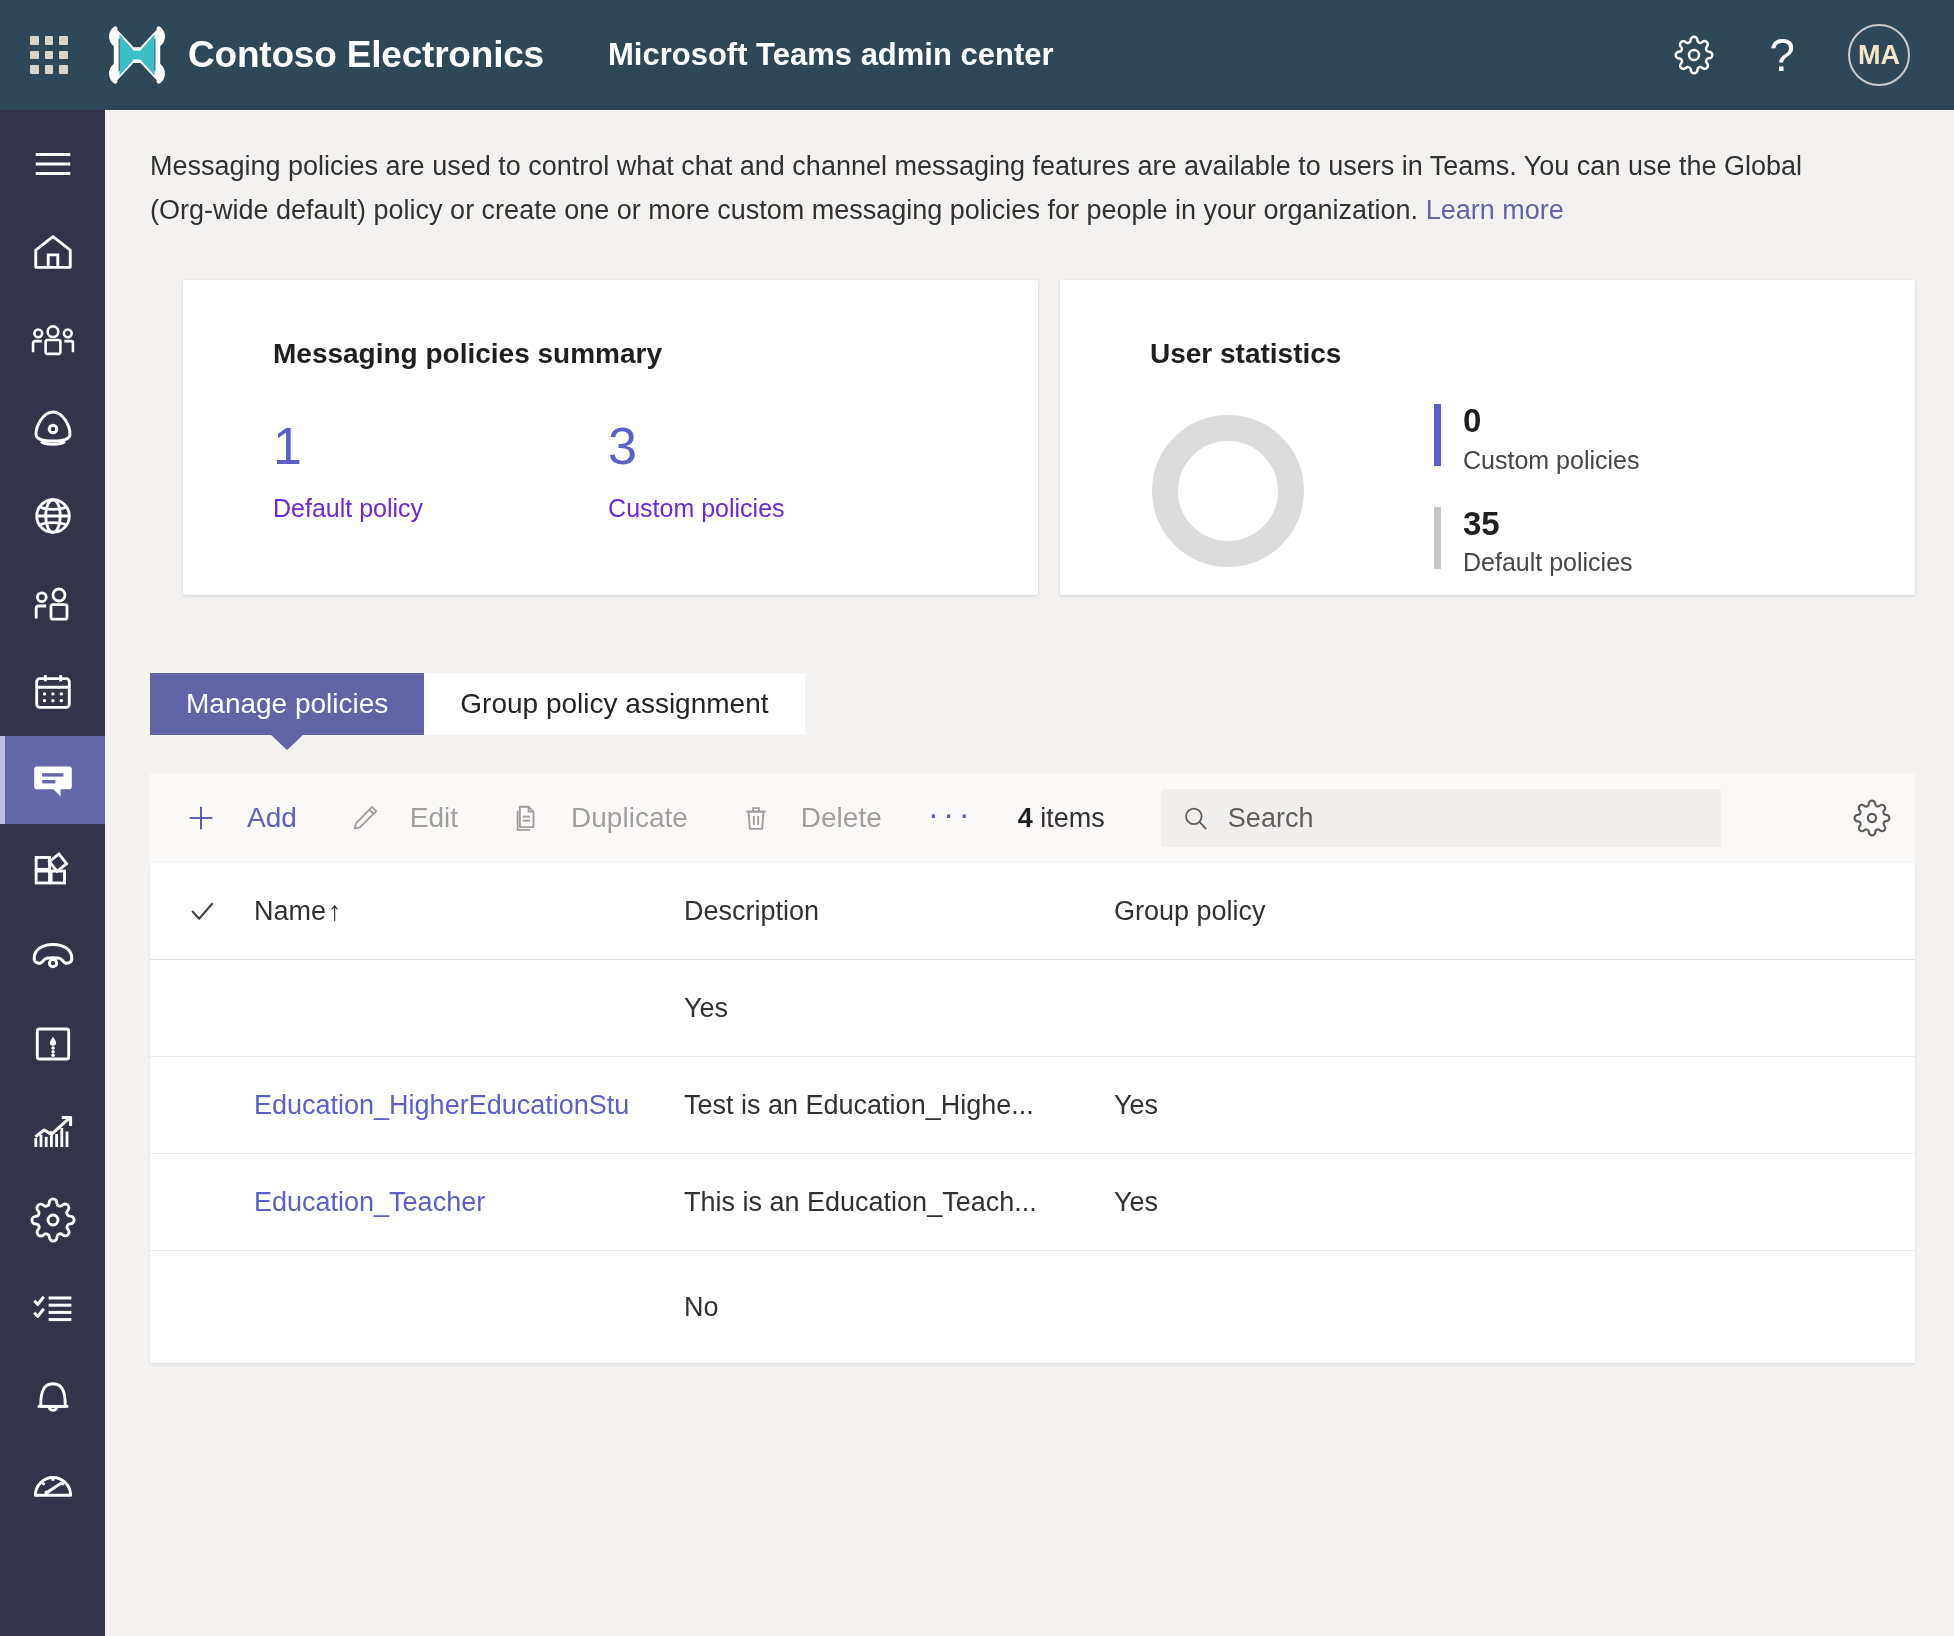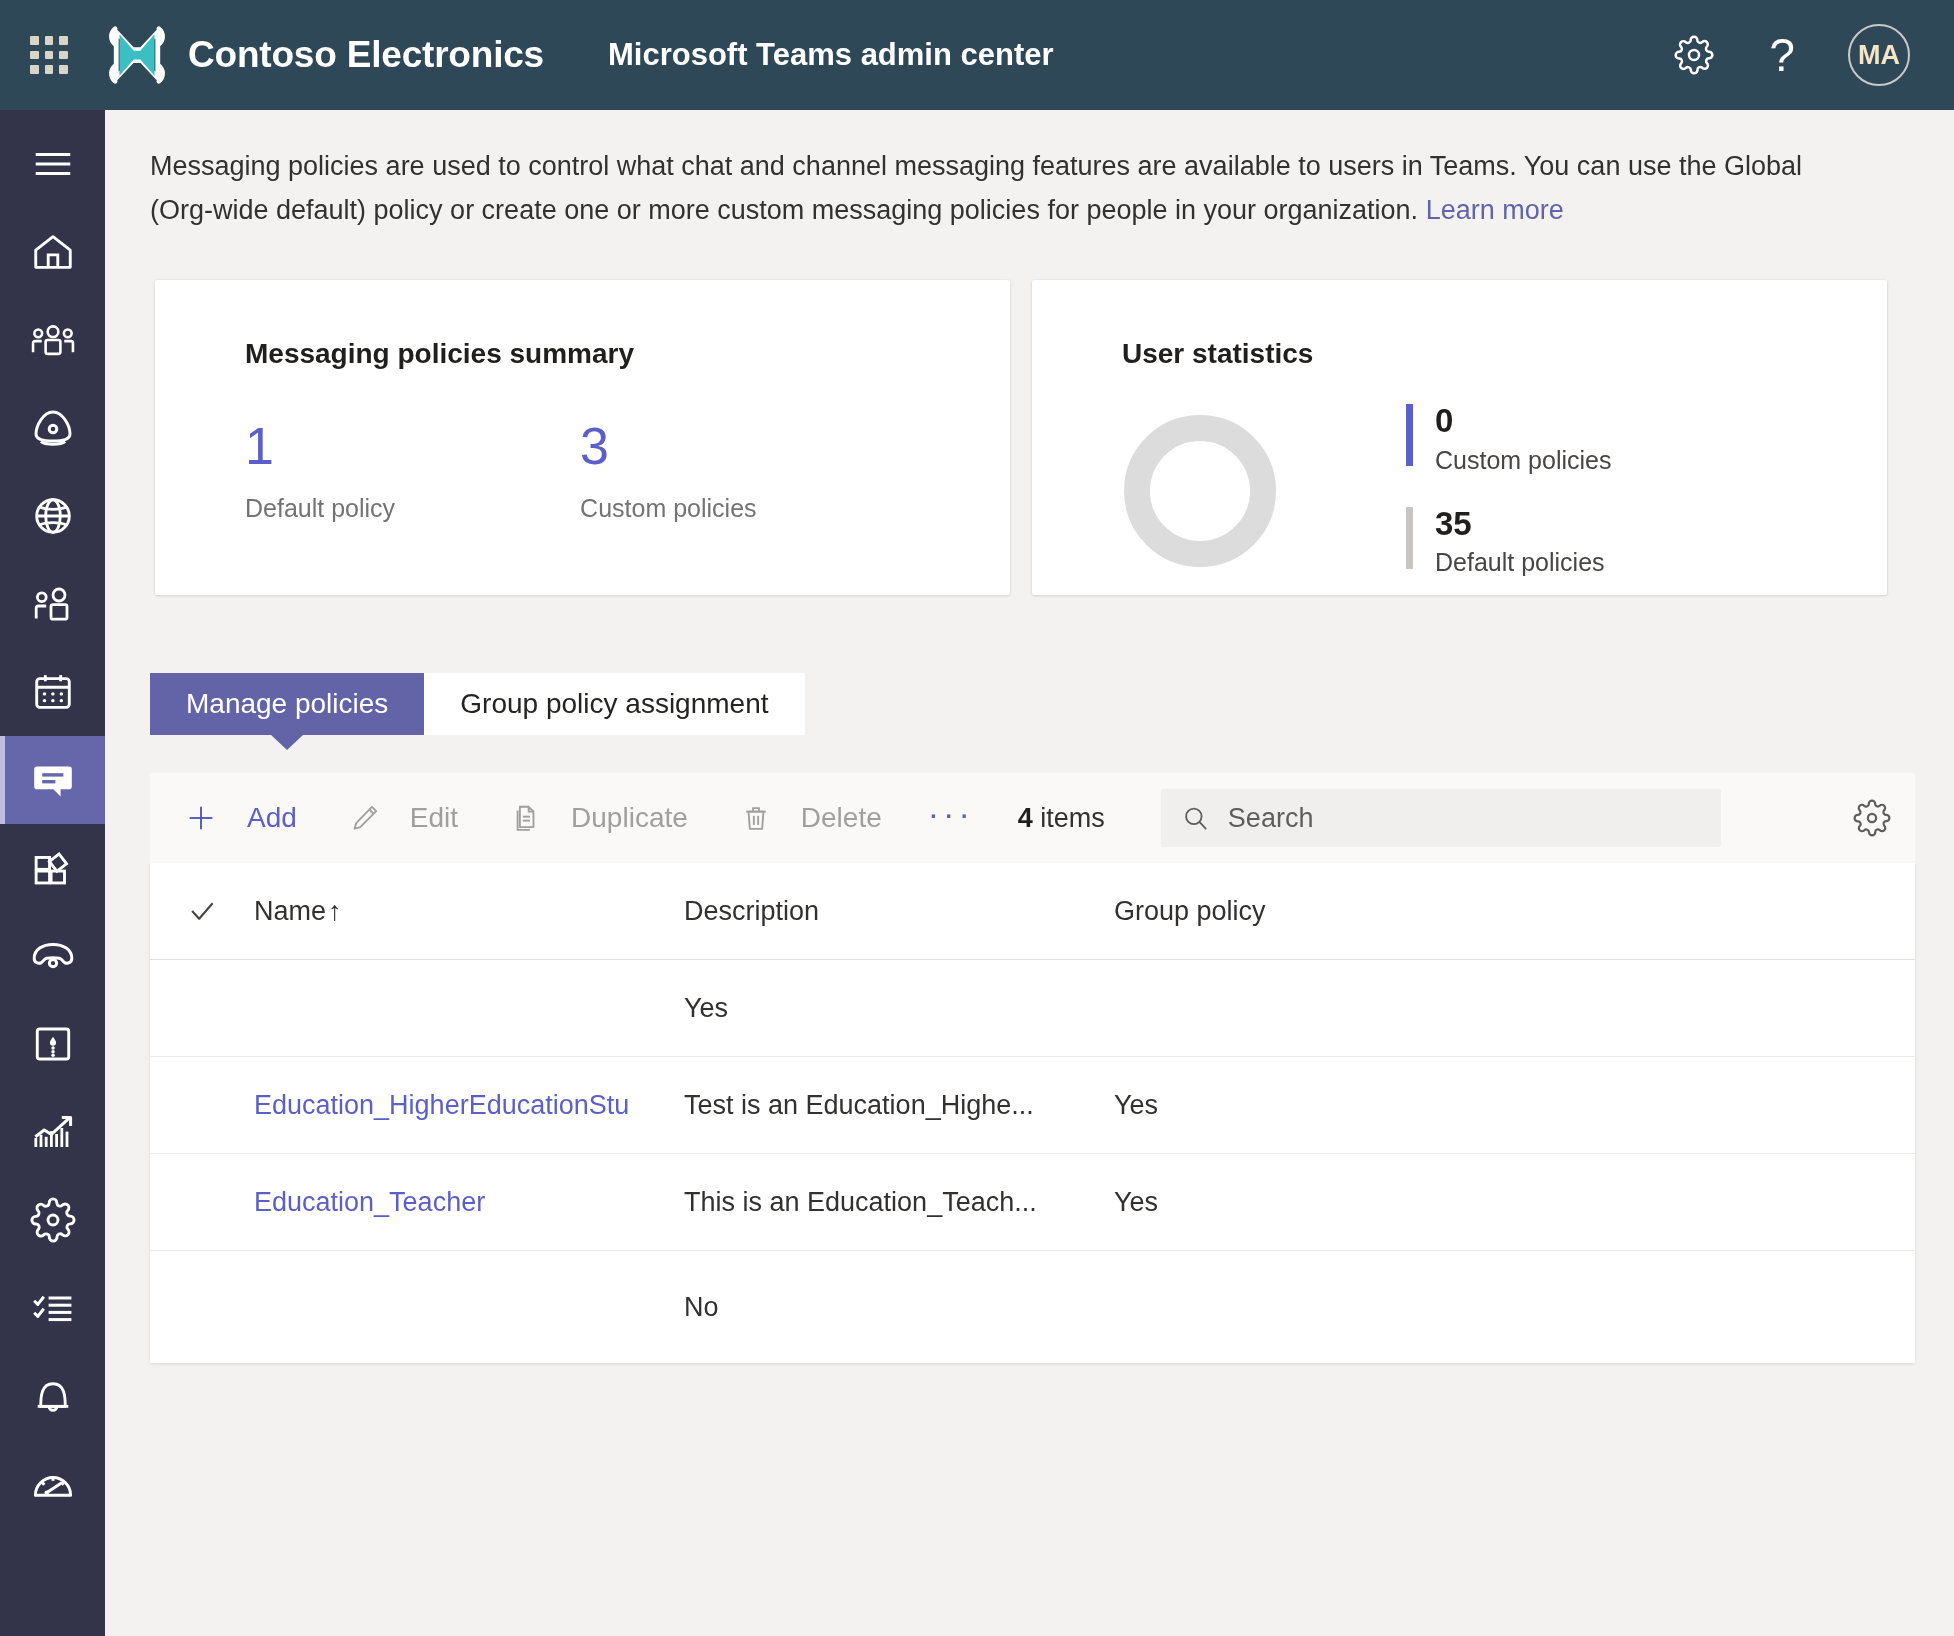--- a/index.html
+++ b/index.html
@@ -88,29 +88,29 @@
   }
   .learn-more { color: #6264A7; text-decoration: none; cursor: pointer; }
 
   
   .cards { display: flex; margin: 48px 0 0 50px; gap: 22px; }
   .card {
     background: #FFFFFF;
     box-shadow: 0 1px 3px rgba(0,0,0,0.12), 0 0 2px rgba(0,0,0,0.08);
     border-radius: 2px;
   }
-  .card-1 { width: 855px; height: 315px; }
+  .card-1 { width: 855px; height: 315px; margin-left: 28px; }
   .card-2 { width: 855px; height: 315px; }
   .card-h {
     font-size: 28px; font-weight: bold; color: #201F1E;
     margin: 58px 0 0 90px;
   }
   .stats { display: flex; margin: 50px 0 0 90px; gap: 185px; }
   .stat-num { font-size: 52px; color: #5B5FC7; font-weight: 400; line-height: 1; }
-  .stat-lbl { font-size: 25px; color: #737373; margin-top: 22px; }
+  .stat-lbl { font-size: 25px; color: #6d28d9; margin-top: 22px; }
 
   .us-body { display: flex; align-items: center; margin: 34px 0 0 92px; }
   .donut { width: 152px; height: 152px; border-radius: 50%;
            border: 26px solid #DCDCDC; }
   .legend { margin-left: 130px; }
   .legend-row { display: flex; align-items: flex-start; margin-bottom: 32px; }
   .legend-row:last-child { margin-bottom: 0; }
   .legend-bar { width: 7px; height: 62px; flex: none; margin-right: 22px; }
   .legend-num { font-size: 33px; font-weight: bold; color: #201F1E; line-height: 1.05; }
   .legend-lbl { font-size: 25px; color: #484644; margin-top: 7px; }

